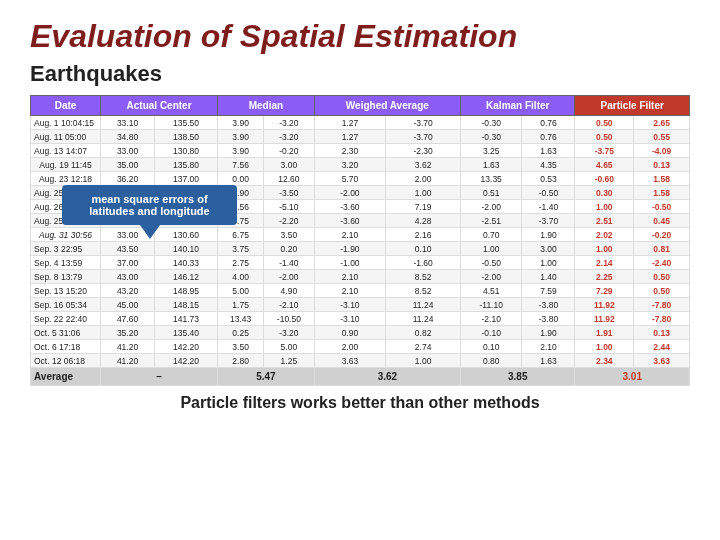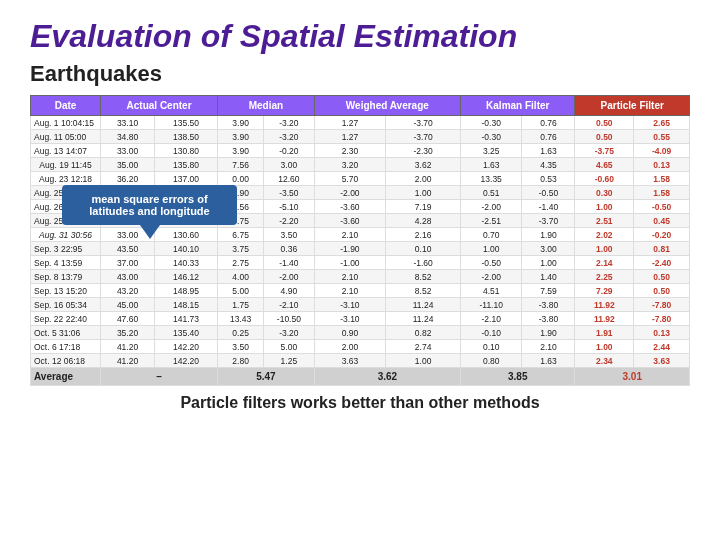--- a/index.html
+++ b/index.html
@@ -10,21 +10,21 @@
       height: 540px;
       overflow: hidden;
       position: relative;
     }
     .page {
       padding: 18px 30px 10px 30px;
     }
     h1 {
       font-size: 32px;
       font-weight: bold;
-      color: #4c1d95;
+      color: #7f1d1d;
       margin-bottom: 6px;
       font-style: italic;
     }
     h2 {
       font-size: 22px;
       font-weight: bold;
       color: #222;
       margin-bottom: 8px;
     }
     table {
@@ -242,21 +242,21 @@
           <td>0.70</td>
           <td>1.90</td>
           <td style="color: rgb(192, 57, 43); font-weight: bold;">2.02</td>
           <td style="color: rgb(192, 57, 43); font-weight: bold;">-0.20</td>
         </tr>
         <tr>
           <td style="text-align: left;">Sep. 3 22:95</td>
           <td>43.50</td>
           <td>140.10</td>
           <td>3.75</td>
-          <td>0.36</td>
+          <td>0.20</td>
           <td>-1.90</td>
           <td>0.10</td>
           <td>1.00</td>
           <td>3.00</td>
           <td style="color: rgb(192, 57, 43); font-weight: bold;">1.00</td>
           <td style="color: rgb(192, 57, 43); font-weight: bold;">0.81</td>
         </tr>
         <tr>
           <td style="text-align: left;">Sep. 4 13:59</td>
           <td>37.00</td>

